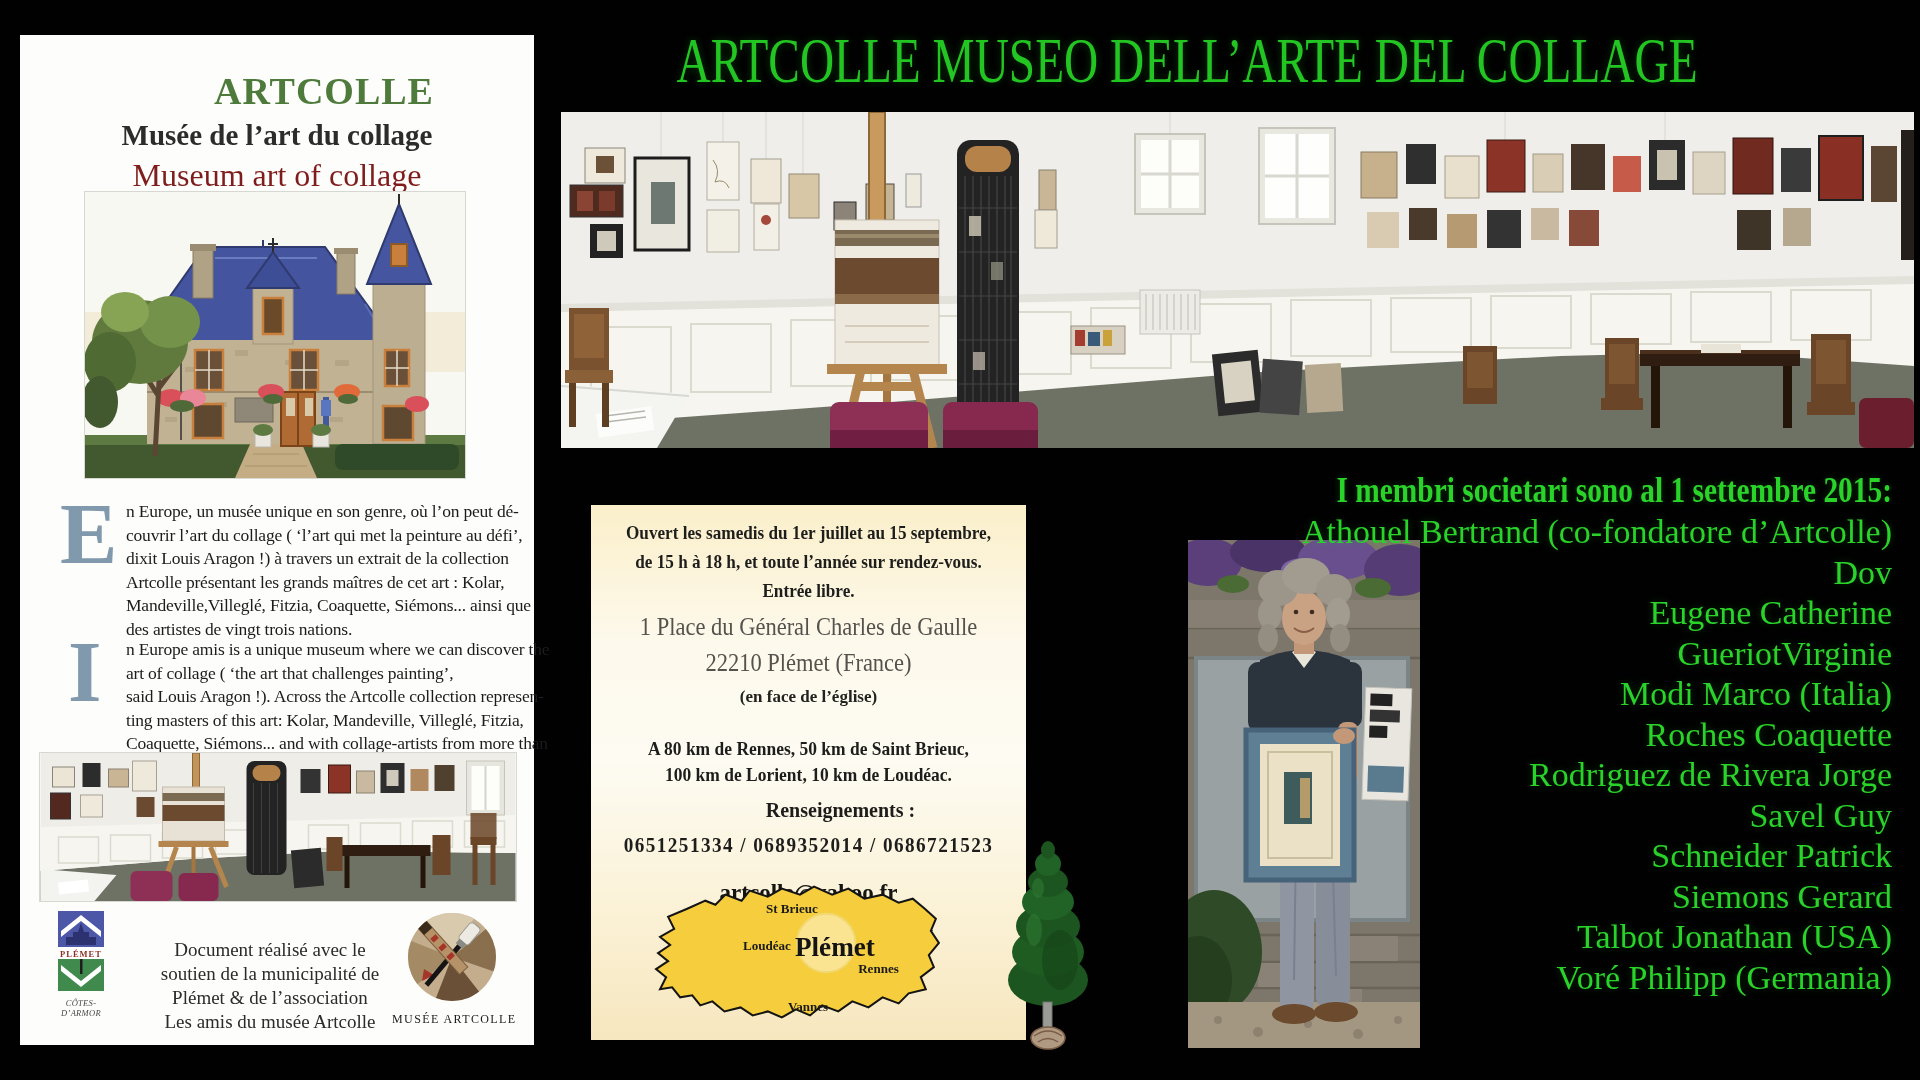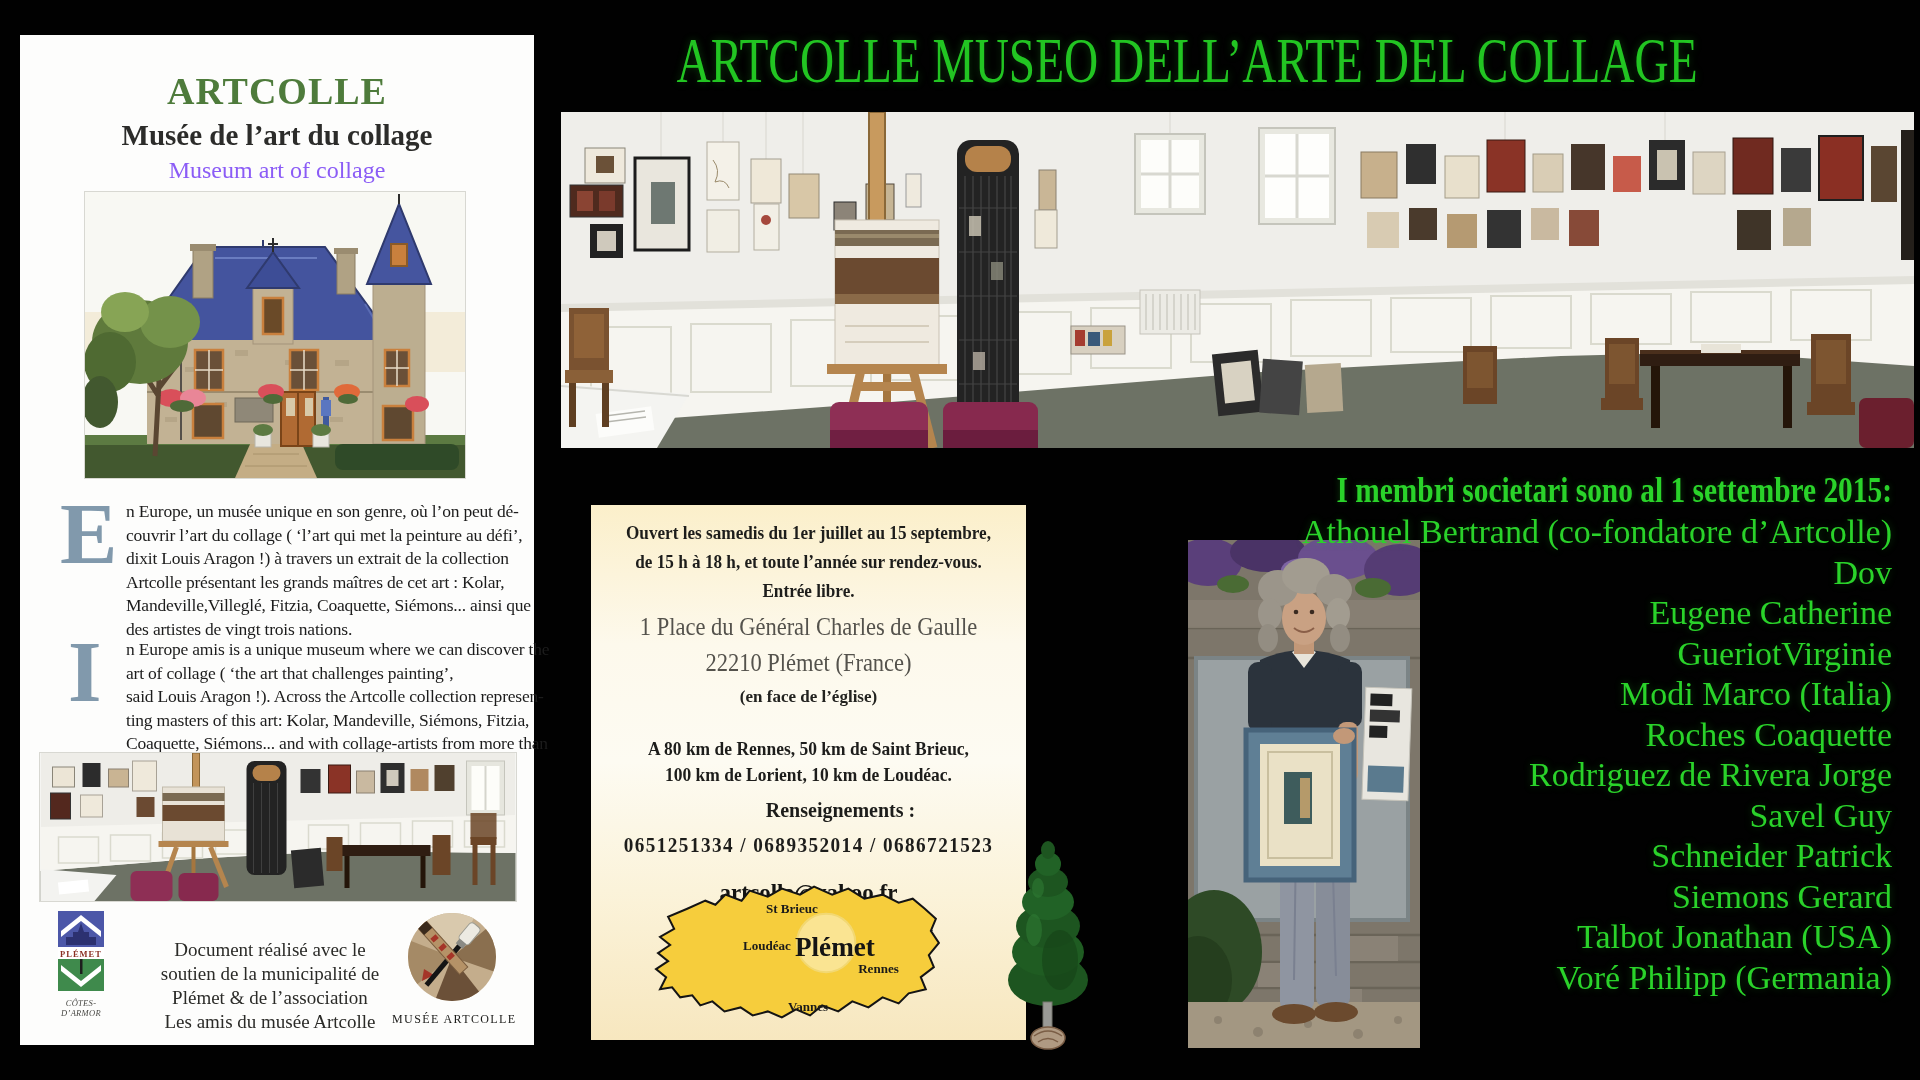--- a/index.html
+++ b/index.html
@@ -10,25 +10,25 @@
   
   .top-title{position:absolute;left:540px;top:24px;width:1294px;height:74px;line-height:74px;
              text-align:center;}
   .top-title span{display:inline-block;font-size:57px;color:#22c522;letter-spacing:0;
                   transform:scale(.83,1.12);transform-origin:center;
                   text-shadow:0 0 9px rgba(40,200,40,.30);white-space:nowrap;}
 
   
   .brochure{position:absolute;left:20px;top:35px;width:514px;height:1010px;background:#fdfdfc;}
   .b-title{position:absolute;left:0;top:34px;width:100%;text-align:center;font-weight:bold;
-           font-size:38px;letter-spacing:1px;color:#4e7b3b;}
+           font-size:38px;letter-spacing:1px;color:#4e7b3b;padding-left:47px;}
   .b-sub-fr{position:absolute;left:0;top:84px;width:100%;text-align:center;font-weight:bold;
             font-size:29px;color:#2c2c2a;}
   .b-sub-en{position:absolute;left:0;top:122px;width:100%;text-align:center;
-            font-size:24px;color:#8b5cf6;}
+            font-size:32px;color:#7f1d1d;}
   .photo-frame{position:absolute;outline:1px solid #d8d8d2;}
   .para{position:absolute;left:22px;width:480px;}
   .dropcap{position:absolute;left:18px;top:2px;font-size:86px;line-height:64px;font-weight:bold;
            color:#8199ac;}
   .para-lines{margin-left:84px;font-size:17.5px;line-height:23.5px;letter-spacing:-0.2px;
               color:#1c1c1c;}
   .para-line{white-space:nowrap;}
   .credit-text{position:absolute;left:120px;top:903px;width:260px;text-align:center;
                font-size:19px;line-height:24px;color:#2b2b28;}
   .plemet-logo-wrap{position:absolute;left:26px;top:876px;width:70px;text-align:center;}
@@ -188,21 +188,21 @@
           <div class="para-line">des artistes de vingt trois nations.</div>
         </div>
     </div>
 
     <div class="para" style="top:603px;">
       <div class="dropcap" style="left:26px;">I</div>
       <div class="para-lines">
           <div class="para-line">n Europe amis is a unique museum where we can discover the</div>
           <div class="para-line">art of collage ( ‘the art that challenges painting’,</div>
           <div class="para-line">said Louis Aragon !). Across the Artcolle collection represen-</div>
-          <div class="para-line">ting masters of this art: Kolar, Mandeville, Siémons, Fitzia,</div>
+          <div class="para-line">ting masters of this art: Kolar, Mandeville, Villeglé, Fitzia,</div>
           <div class="para-line">Coaquette, Siémons... and with collage-artists from more than</div>
           <div class="para-line">23 countries around the world.</div>
         </div>
     </div>
 
     <div class="photo-frame" style="left:20px;top:718px;width:476px;height:148px;">
       <svg width="476" height="148" viewBox="0 0 475 148">
         <rect width="475" height="148" fill="#eeede8"></rect>
         <polygon points="0,118 150,106 300,98 475,100 475,148 0,148" fill="#6d7265"></polygon>
         <polygon points="0,74 475,62 475,100 300,98 150,106 0,118" fill="#f6f5f0"></polygon>

